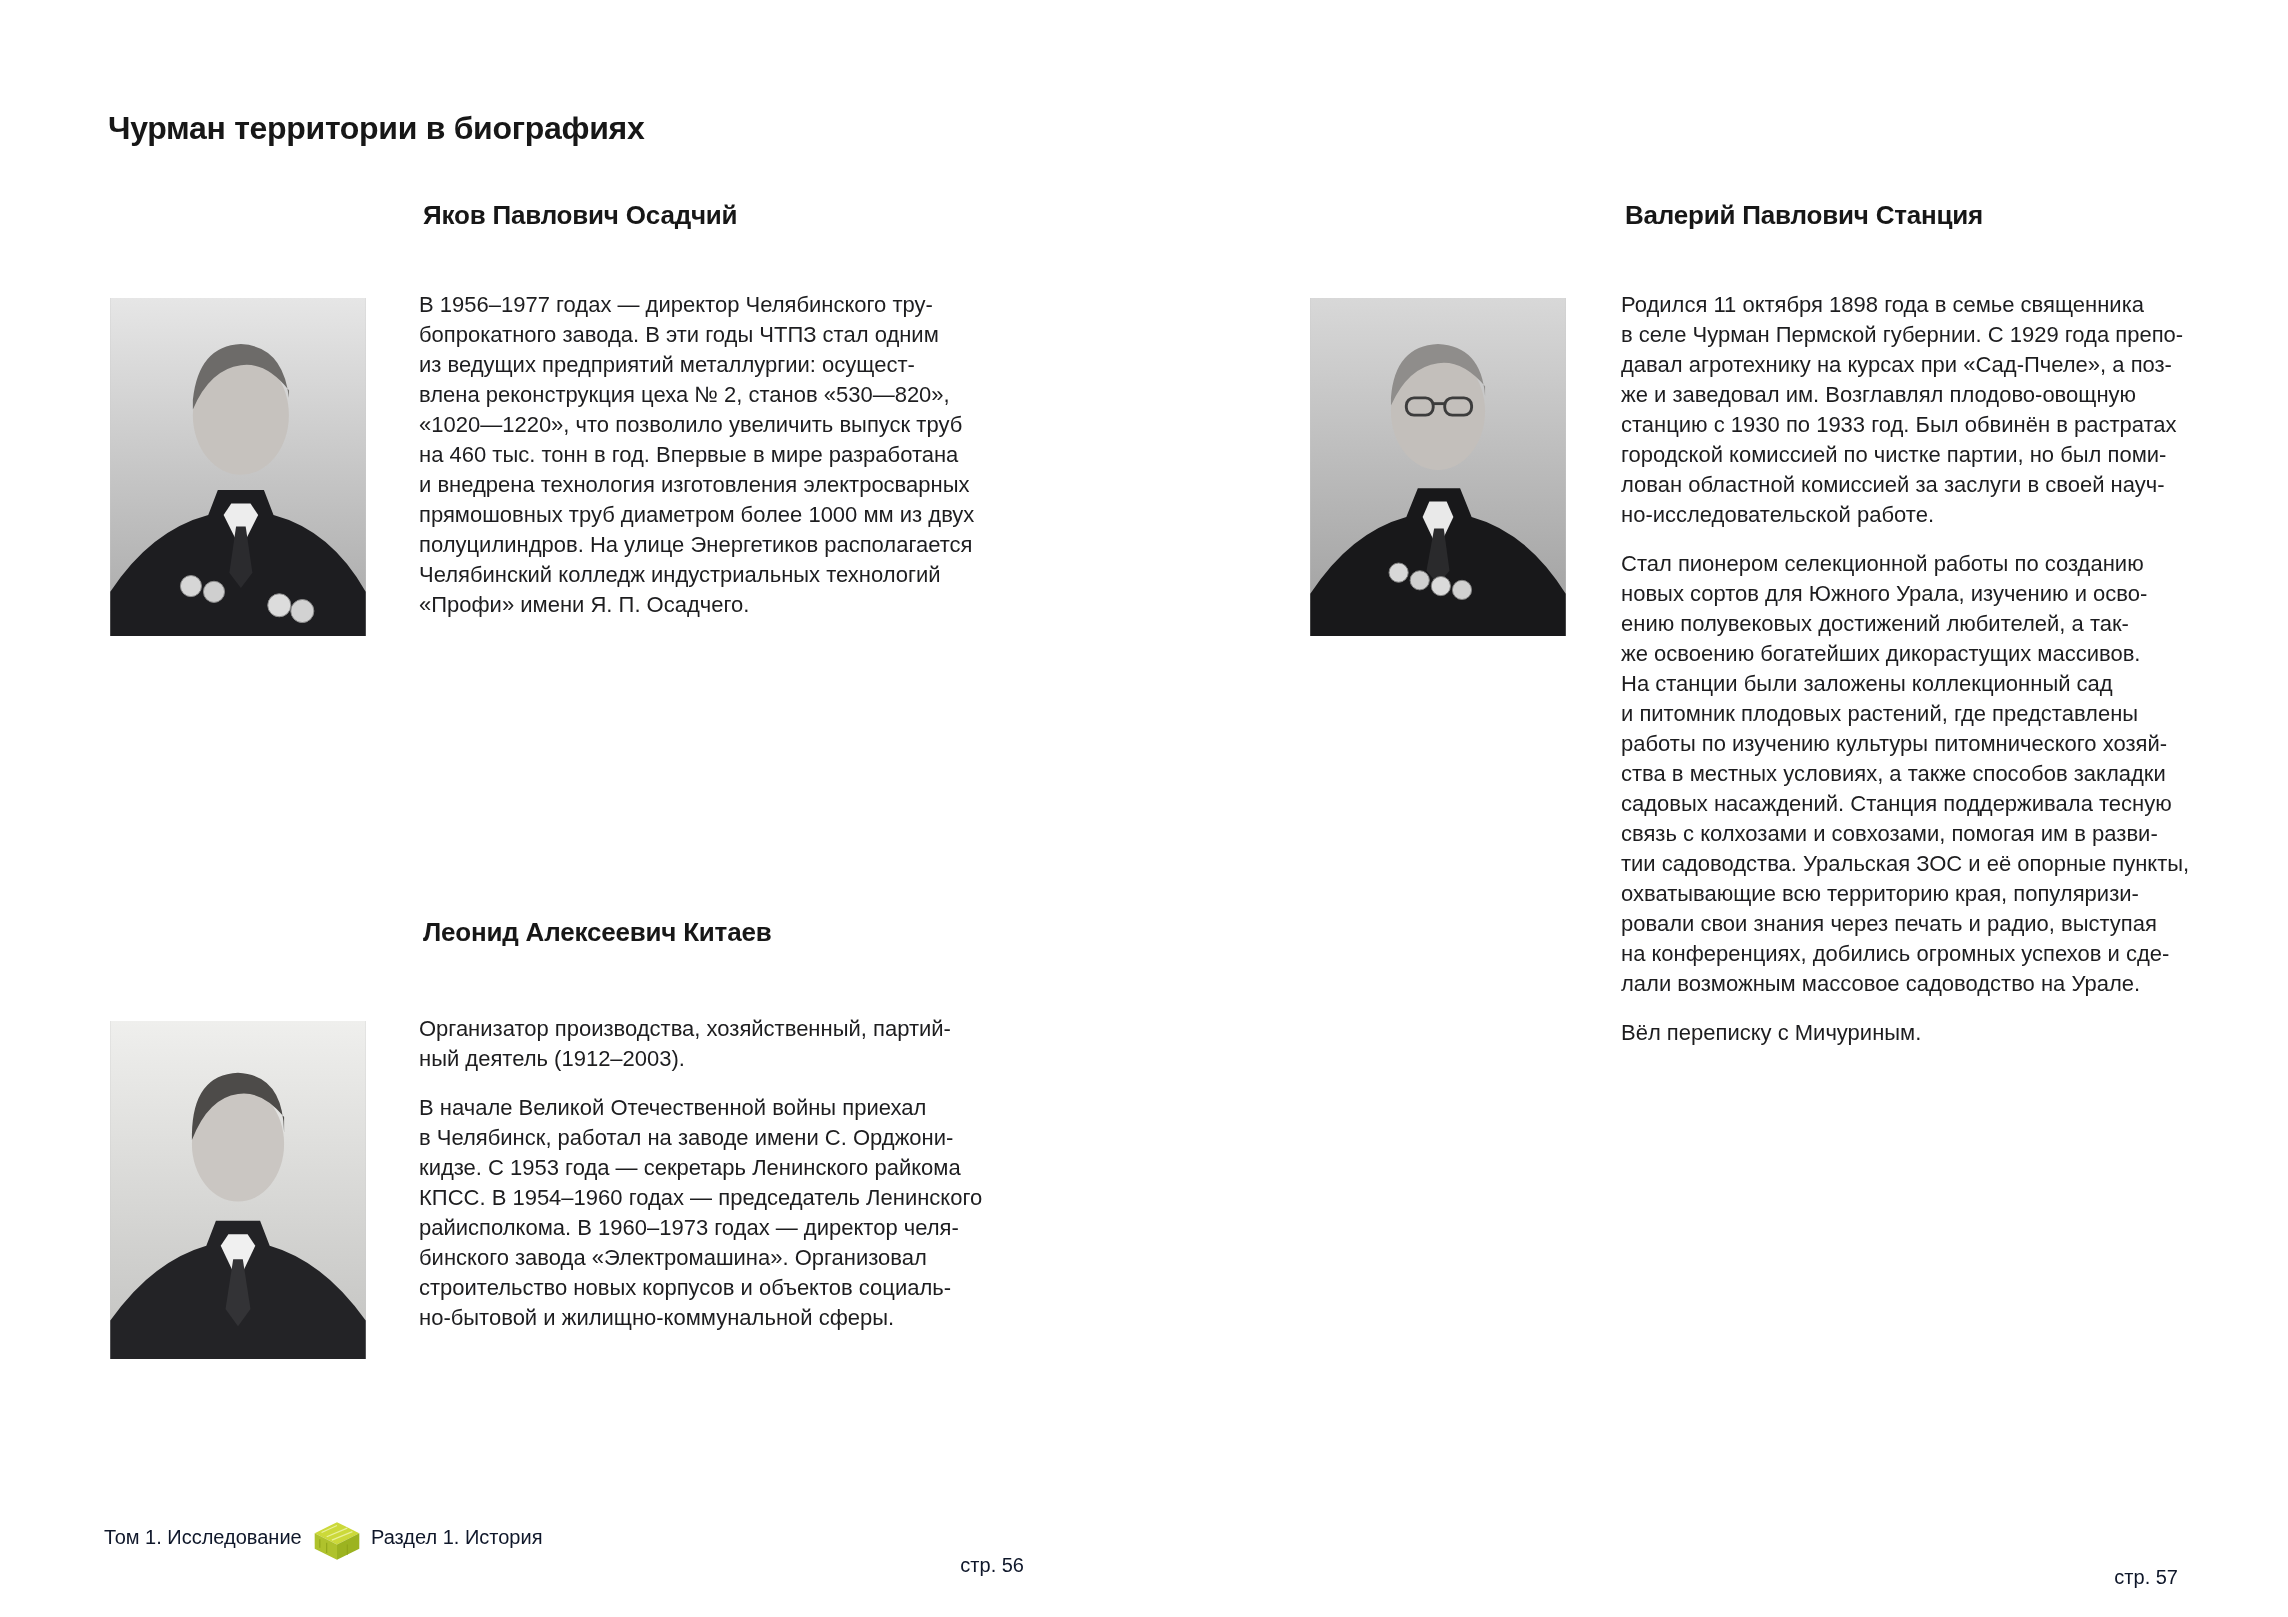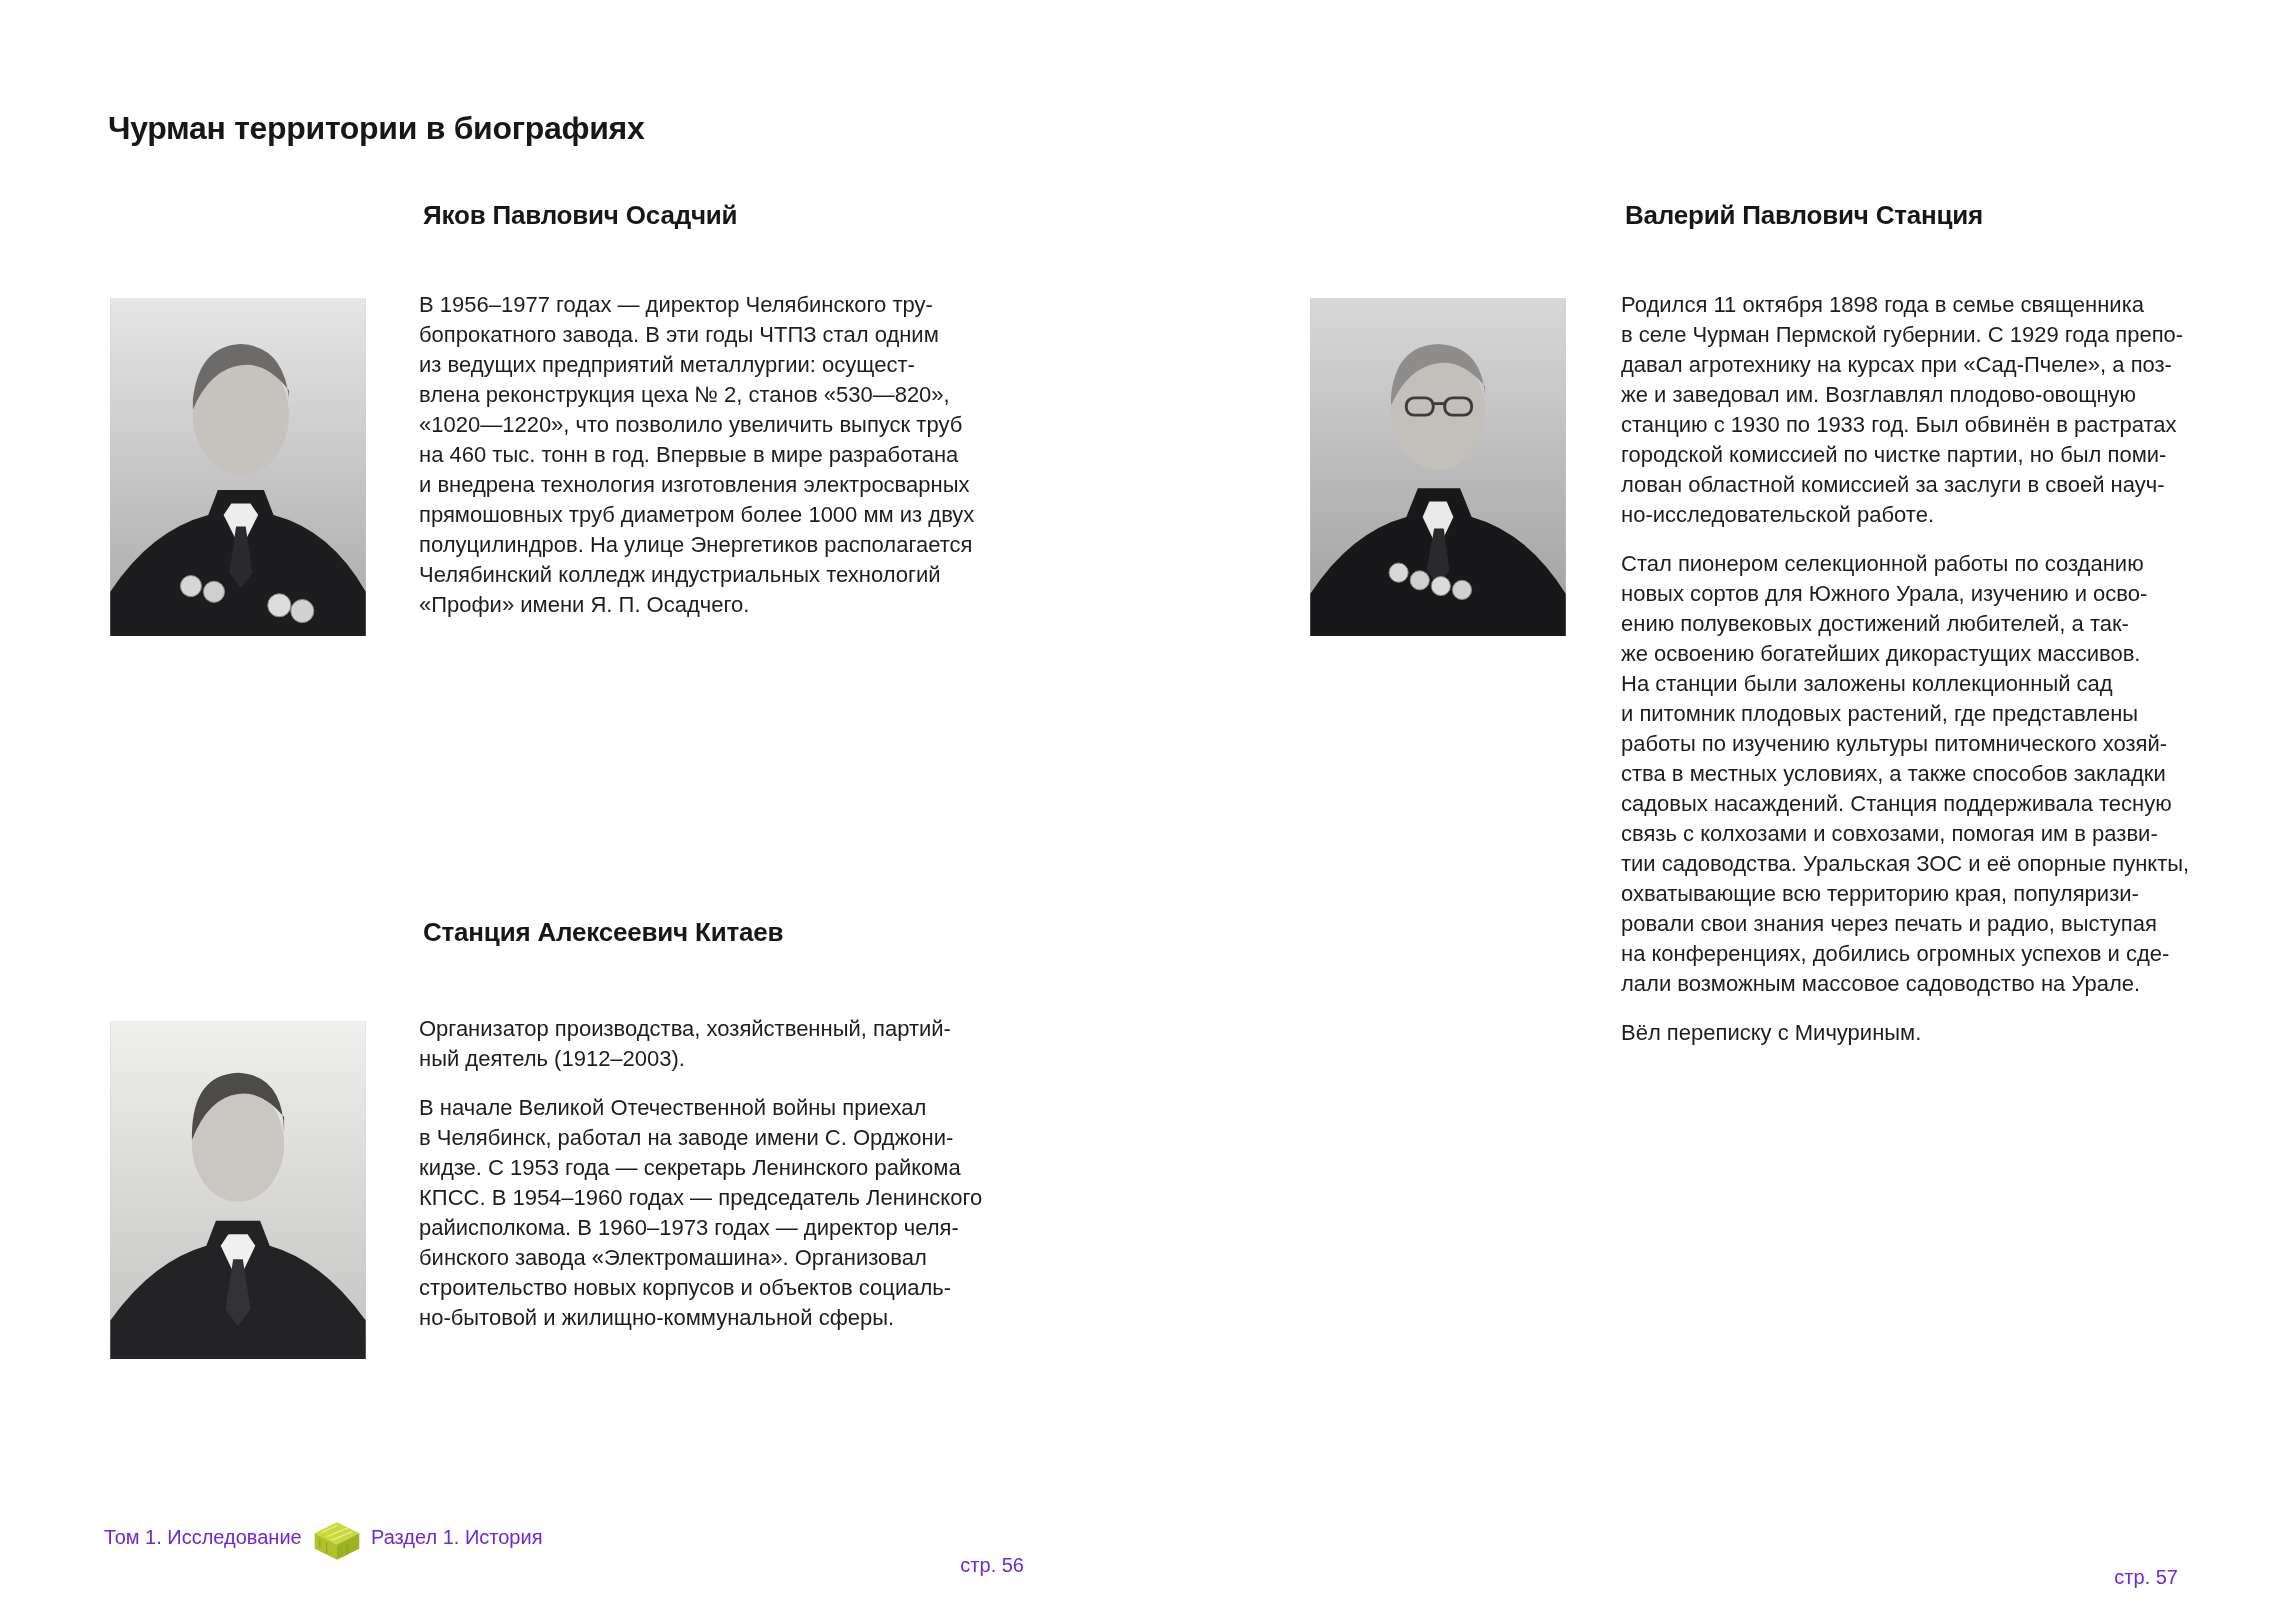--- a/index.html
+++ b/index.html
@@ -15,21 +15,21 @@
   }
   .bio-name{
     margin:4px;font-size:26px;font-weight:bold;color:#171717;letter-spacing:-0.2px;
   }
   .bio-text{font-size:22px;line-height:30px;color:#1d1d1f;}
   .bio-text p{margin:0 0 19px 0;white-space:pre-line;}
   .photo{
     width:256px;height:338px;overflow:hidden;background:#c9c9c9;
   }
   .photo svg{display:block;}
-  .footer-item{font-size:20px;color:#6d28d9;line-height:1;}
+  .footer-item{font-size:20px;color:#0f172a;line-height:1;}
   .pageno{width:96px;text-align:right;}
   .logo{width:48px;height:46px;}
 </style>
 </head>
 <body>
 
 <div>
 
   <h1 class="abs page-title">Чурман территории в биографиях</h1>
 
@@ -64,21 +64,21 @@
 на 460 тыс. тонн в год. Впервые в мире разработана
 и внедрена технология изготовления электросварных
 прямошовных труб диаметром более 1000 мм из двух
 полуцилиндров. На улице Энергетиков располагается
 Челябинский колледж индустриальных технологий
 «Профи» имени Я. П. Осадчего.</p>
     </div>
   </section>
 
   <section>
-    <h2 class="abs bio-name" style="left:419px;top:913px;">Станция Алексеевич Китаев</h2>
+    <h2 class="abs bio-name" style="left:419px;top:913px;">Леонид Алексеевич Китаев</h2>
     <div class="abs photo" style="left:110px;top:1021px;">
       <svg viewBox="0 0 266 352" width="256" height="338">
         <defs>
           <linearGradient id="bgB" x1="0" y1="0" x2="0" y2="1">
             <stop offset="0" stop-color="#efefed"></stop>
               <stop offset="1" stop-color="#c2c2c0"></stop>
           </linearGradient>
         </defs>
         <rect width="266" height="352" fill="url(#bgB)"></rect>
         <ellipse cx="133" cy="128" rx="48" ry="60" fill="#cac6c2"></ellipse>

